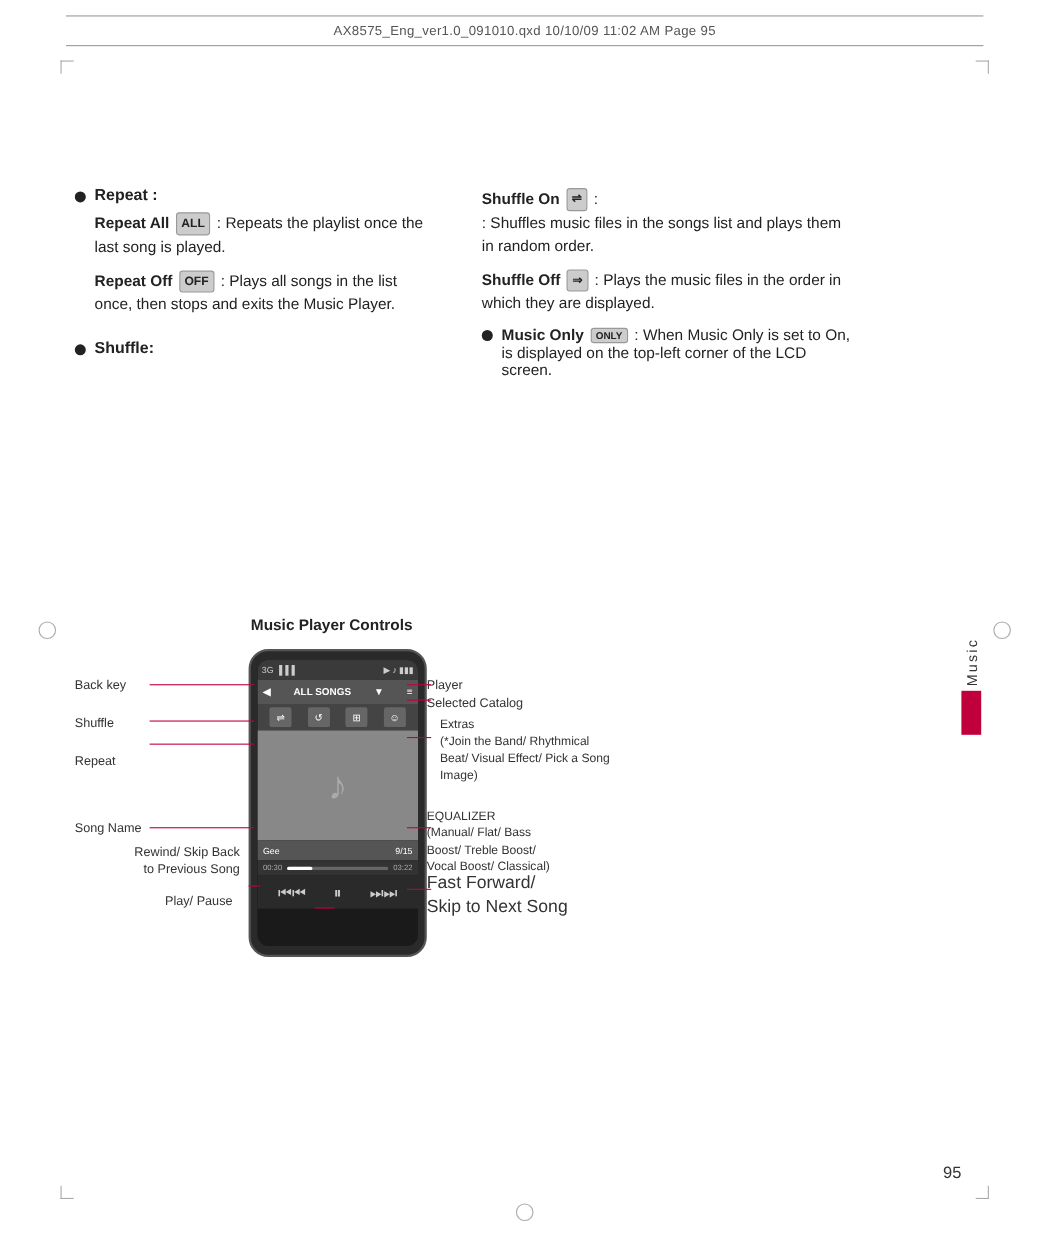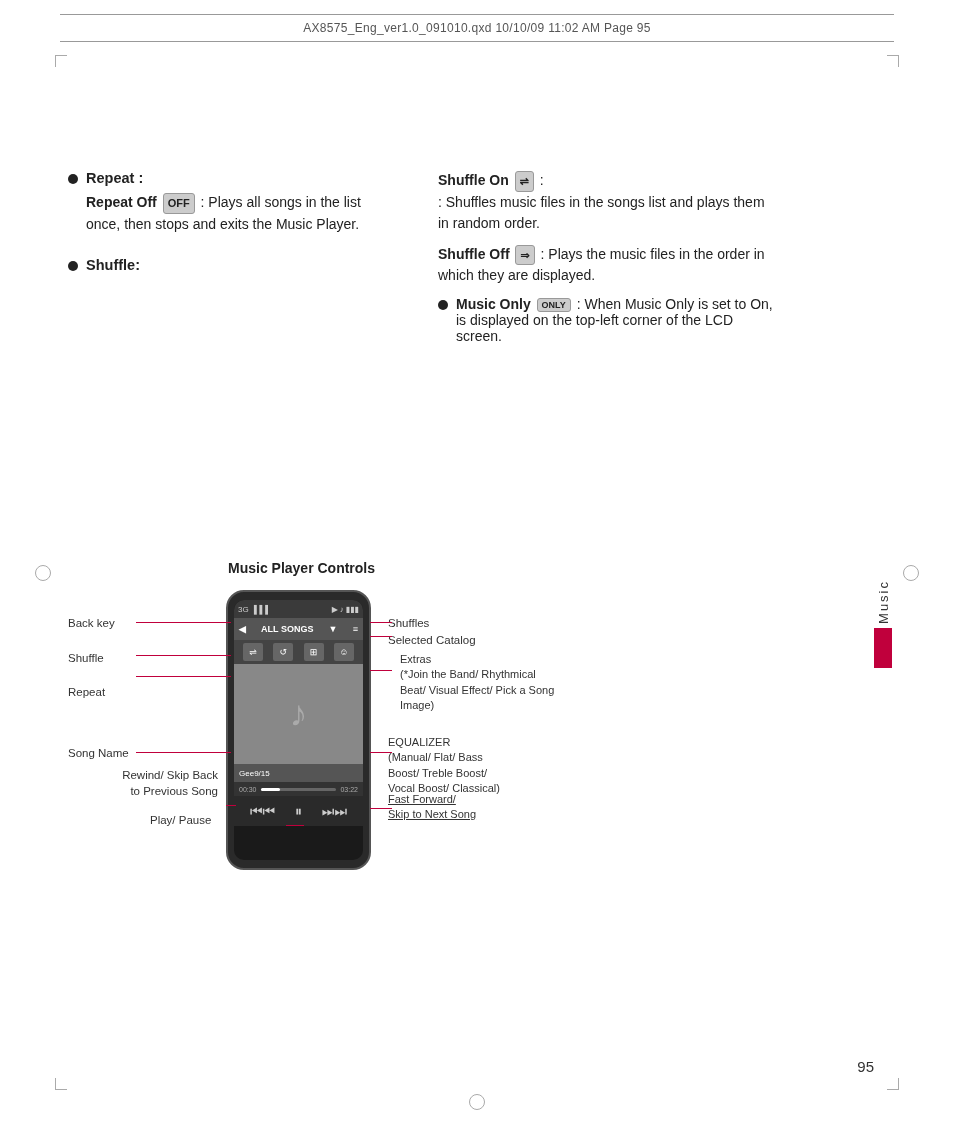--- a/index.html
+++ b/index.html
@@ -161,21 +161,21 @@
       font-size: 14px;
       margin-bottom: 16px;
       margin-left: 160px;
     }
 
     
     .phone-mockup {
       position: absolute;
       left: 158px;
       top: 30px;
-      width: 145px;
+      width: 162px;
       height: 280px;
       background: #2a2a2a;
       border-radius: 18px;
       border: 2px solid #555;
       overflow: hidden;
     }
 
     .phone-screen {
       position: absolute;
       top: 8px;
@@ -259,20 +259,21 @@
       font-size: 36px;
       color: #aaa;
     }
 
     
     .song-name-bar {
       background: #555;
       height: 18px;
       display: flex;
       align-items: center;
+      justify-content: space-between;
       padding: 0 5px;
       font-size: 8px;
       color: #fff;
     }
 
     
     .progress-bar-container {
       background: #333;
       height: 14px;
       display: flex;
@@ -364,20 +365,25 @@
 
 <div class="main-content">
 
   <div class="left-col">
 
     <div class="bullet-item">
       <div class="bullet-dot"></div>
       <div class="bullet-content">
         <div class="section-heading">Repeat :</div>
 
+        <div class="sub-item">
+          <span class="sub-label">Repeat All</span>
+          <span class="inline-icon">ALL</span>
+          <span>: Repeats the playlist once the last song is played.</span>
+        </div>
 
 
         <div class="sub-item">
           <span class="sub-label">Repeat Off</span>
           <span class="inline-icon">OFF</span>
           <span>: Plays all songs in the list once, then stops and exits the Music Player.</span>
         </div>
 
       </div>
     </div>
@@ -498,21 +504,21 @@
 to Previous Song</span>
     </div>
     <div class="ann-line" style="position:absolute; left:158px; top:245px; width:10px; background:#c0003c; height:1px;"></div>
 
     <div class="annotation ann-play">
       <span>Play/ Pause</span>
     </div>
     <div class="ann-line" style="position:absolute; left:218px; top:265px; width:18px; background:#c0003c; height:1px;"></div>
 
     <div class="annotation ann-options">
-      <span>Shuffles</span>
+      <span>Player</span>
     </div>
     <div class="ann-line" style="position:absolute; left:302px; top:62px; width:22px; background:#c0003c; height:1px;"></div>
 
     <div class="annotation ann-selected-catalog">
       <span>Selected Catalog</span>
     </div>
     <div class="ann-line" style="position:absolute; left:302px; top:76px; width:22px; background:#c0003c; height:1px;"></div>
 
     <div class="annotation ann-extras" style="left:320px; top:92px; font-size:11px; line-height:1.4;">
       <span style="white-space:pre-line;">Extras
@@ -523,21 +529,21 @@
     <div class="ann-line" style="position:absolute; left:302px; top:110px; width:22px; background:#c0003c; height:1px;"></div>
 
     <div class="annotation ann-equalizer" style="left:320px; top:175px; font-size:11px; line-height:1.4;">
       <span style="white-space:pre-line;">EQUALIZER
 (Manual/ Flat/ Bass
 Boost/ Treble Boost/
 Vocal Boost/ Classical)</span>
     </div>
     <div class="ann-line" style="position:absolute; left:302px; top:192px; width:22px; background:#c0003c; height:1px;"></div>
 
-    <div class="annotation ann-fast-forward" style="left:320px; top:232px; font-size:11px; line-height:1.4;text-decoration:underline;">
+    <div class="annotation ann-fast-forward" style="left:320px; top:232px; font-size:16px; line-height:1.4;">
       <span style="white-space:pre-line;">Fast Forward/
 Skip to Next Song</span>
     </div>
     <div class="ann-line" style="position:absolute; left:302px; top:248px; width:22px; background:#c0003c; height:1px;"></div>
 
   </div>
 
 </div>
 
 <div style="position:absolute; bottom:35px; left:50%; transform:translateX(-50%);">

